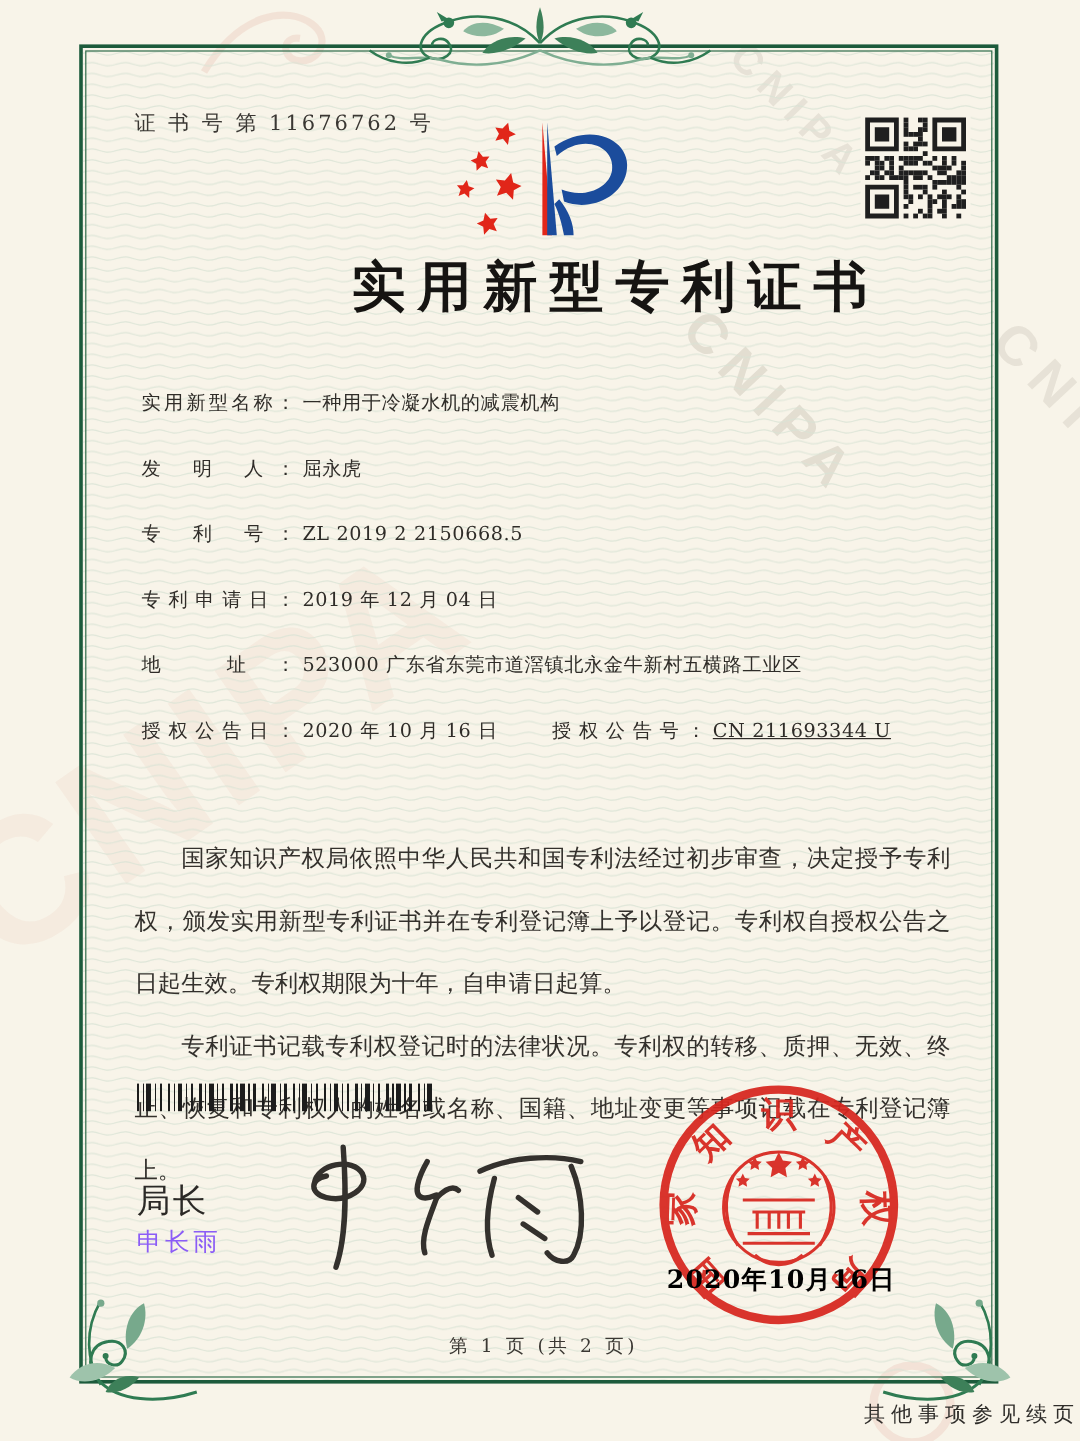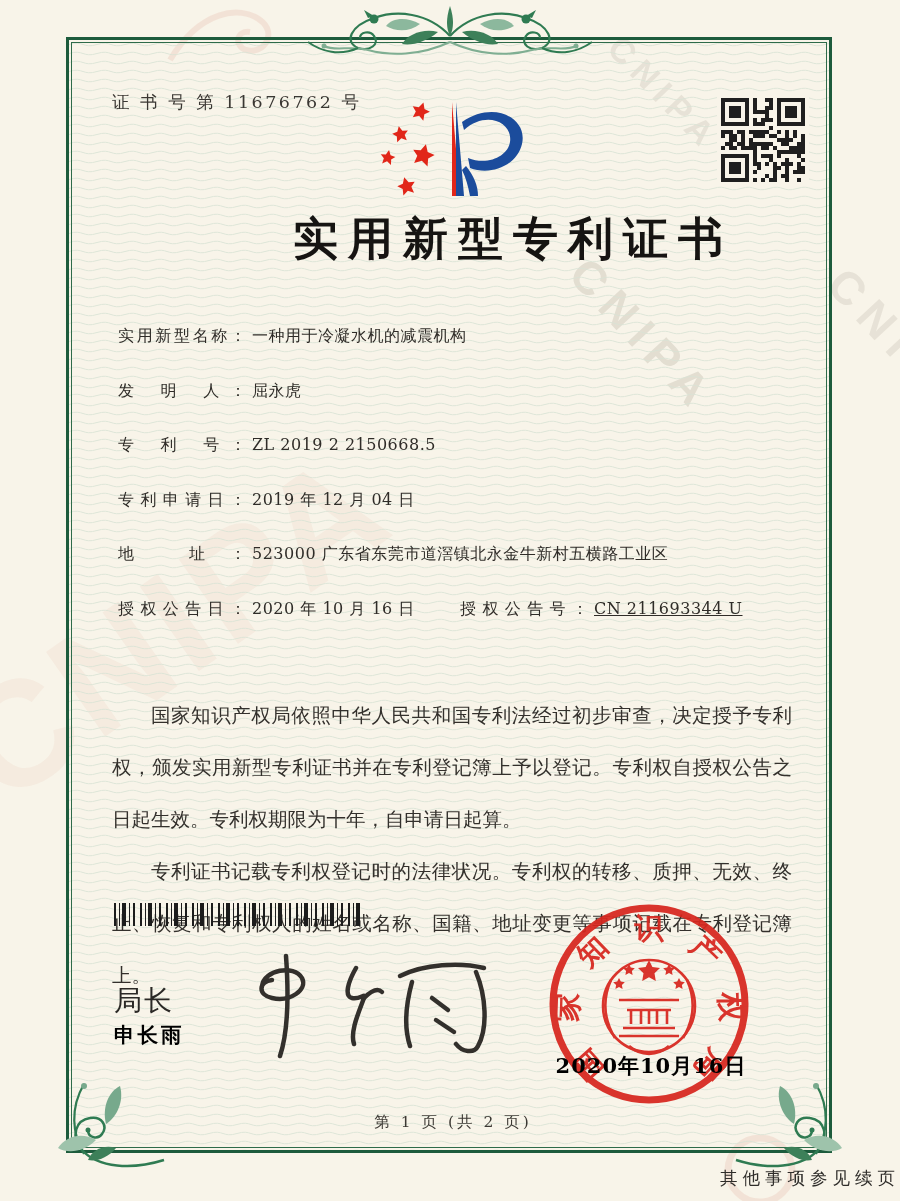--- a/index.html
+++ b/index.html
@@ -31,21 +31,21 @@
          text-align:justify;color:#33302c;}
   #paras p{margin:0;text-indent:2em;}
 
   
   #barcode{left:114px;top:903px;width:246px;height:23px;
     background:repeating-linear-gradient(90deg,
       #1c1c1c 0 2px,transparent 2px 5px,#1c1c1c 5px 6px,transparent 6px 8px,
       #1c1c1c 8px 12px,transparent 12px 15px,#1c1c1c 15px 16px,transparent 16px 19px,
       #1c1c1c 19px 21px,transparent 21px 26px);}
   #director{left:114px;top:982px;font-size:28px;letter-spacing:2px;color:#2b2926;}
-  #director-name{left:114px;top:1021px;font-size:20.5px;letter-spacing:3px;color:#000000;font-weight:bold;}
+  #director-name{left:114px;top:1021px;font-size:20.5px;letter-spacing:3px;color:#8b5cf6;}
   #signature{left:228px;top:948px;z-index:3;}
   #seal{left:543px;top:898px;z-index:4;opacity:.93;}
   .seal-ch{fill:#d7261e;font-size:29px;font-weight:700;text-anchor:middle;
            font-family:"DejaVu Serif",serif;}
   #seal-date{left:548px;top:1052px;width:206px;text-align:center;z-index:5;
              color:#000000;font-size:21px;font-weight:600;letter-spacing:1px;}
   #page-num{left:66px;top:1112px;width:774px;text-align:center;font-size:15.5px;
             letter-spacing:3px;color:#3b3833;}
   #cont-note{left:0;top:1166px;width:900px;text-align:right;font-size:17.5px;
              letter-spacing:5px;color:#2f2d2a;}

